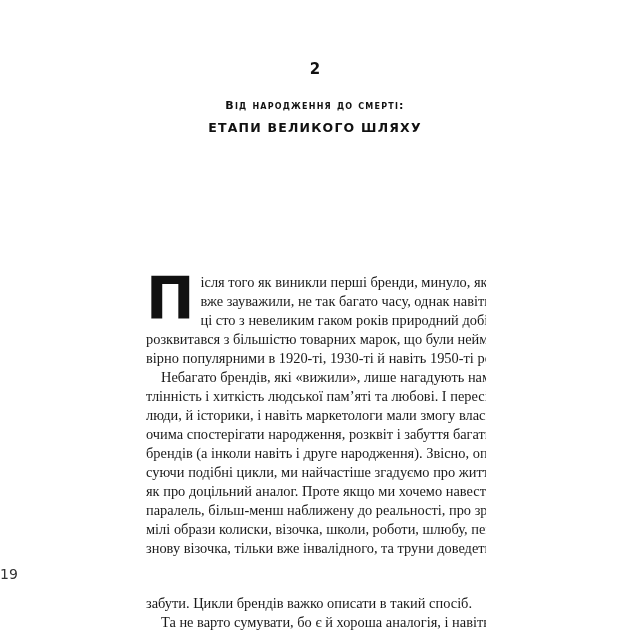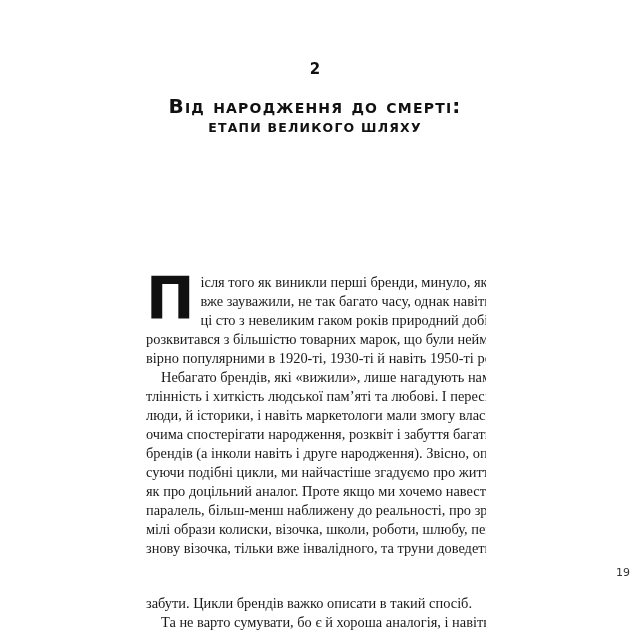--- a/index.html
+++ b/index.html
@@ -37,21 +37,21 @@
       left: 0;
       width: 630px;
       text-align: center;
       font-family: "DejaVu Sans", sans-serif;
       font-weight: bold;
       color: #111;
       letter-spacing: 1.2px;
       line-height: 22px;
     }
     .chapter-title .line1 {
-      font-size: 20px;
+      font-size: 11px;
       font-variant: small-caps;
       display: block;
     }
     .chapter-title .line2 {
       font-size: 13px;
       display: block;
       text-transform: uppercase;
       font-size: 12.5px;
       text-align: center;
     }
@@ -89,23 +89,23 @@
       margin-top: 4px;
       margin-right: 6px;
       color: #111;
       transform: scaleX(1.0);
     }
     .page-number {
       position: absolute;
       top: 566px;
       left: 0;
       width: 630px;
-      text-align: right;
+      text-align: left;
       font-family: "DejaVu Sans", sans-serif;
-      font-size: 11px;
+      font-size: 14px;
       color: #333;
     }
   </style>
 </head>
 <body>
 
 <div class="page">
 
   <div class="chapter-number">2</div>
 

